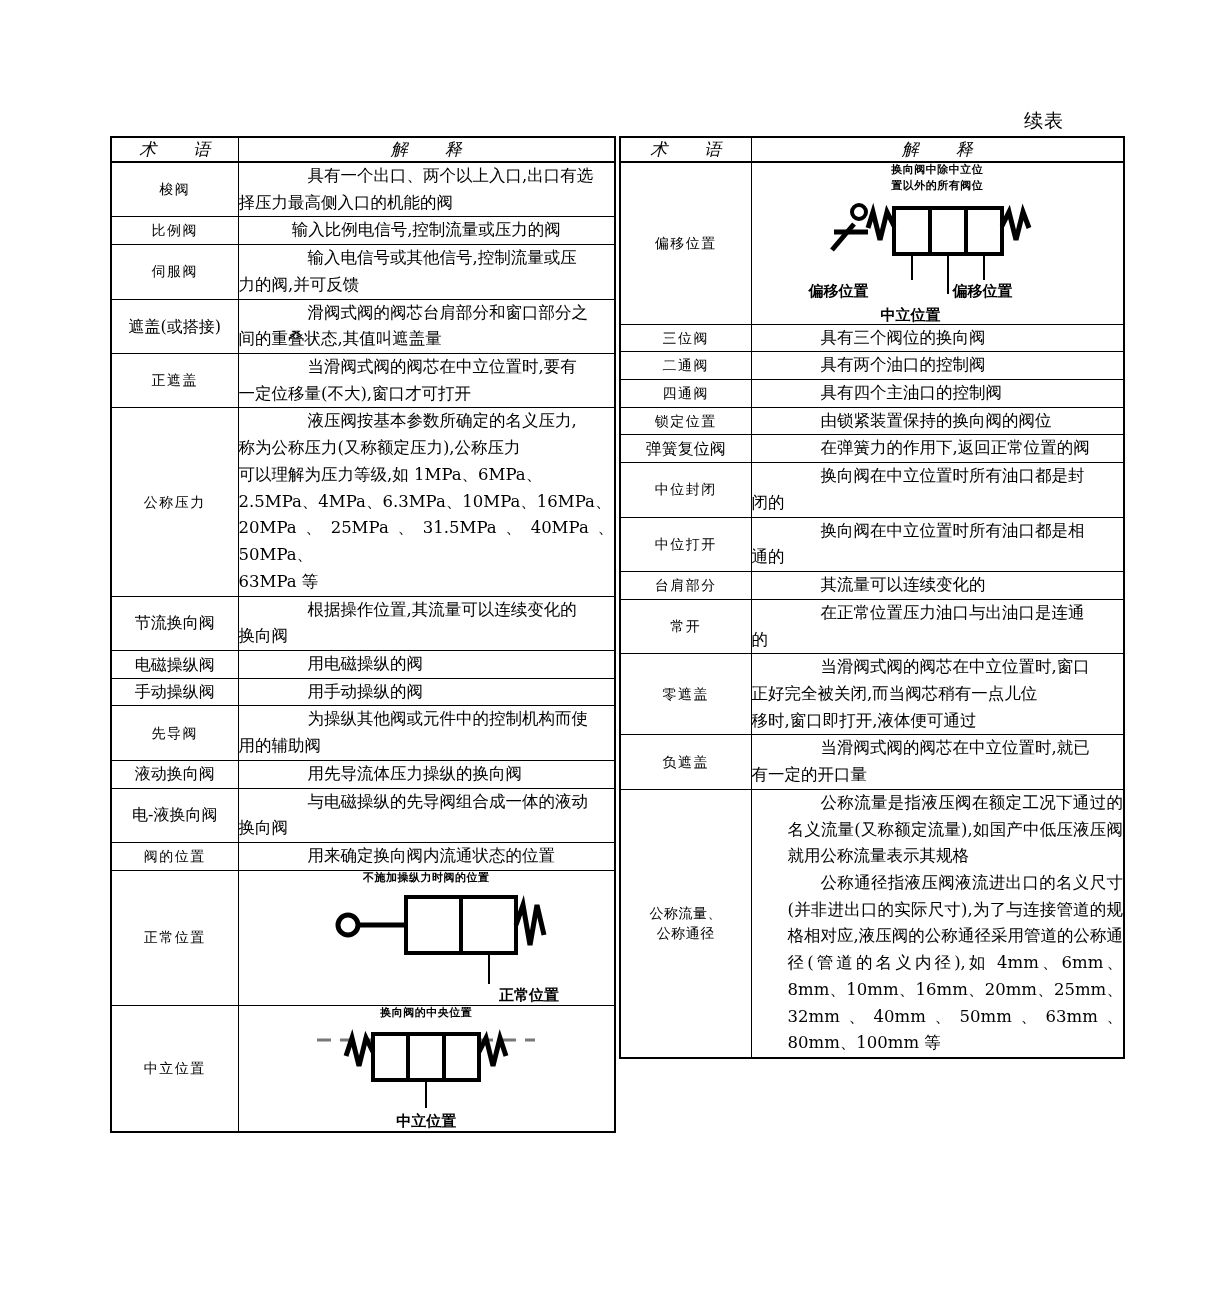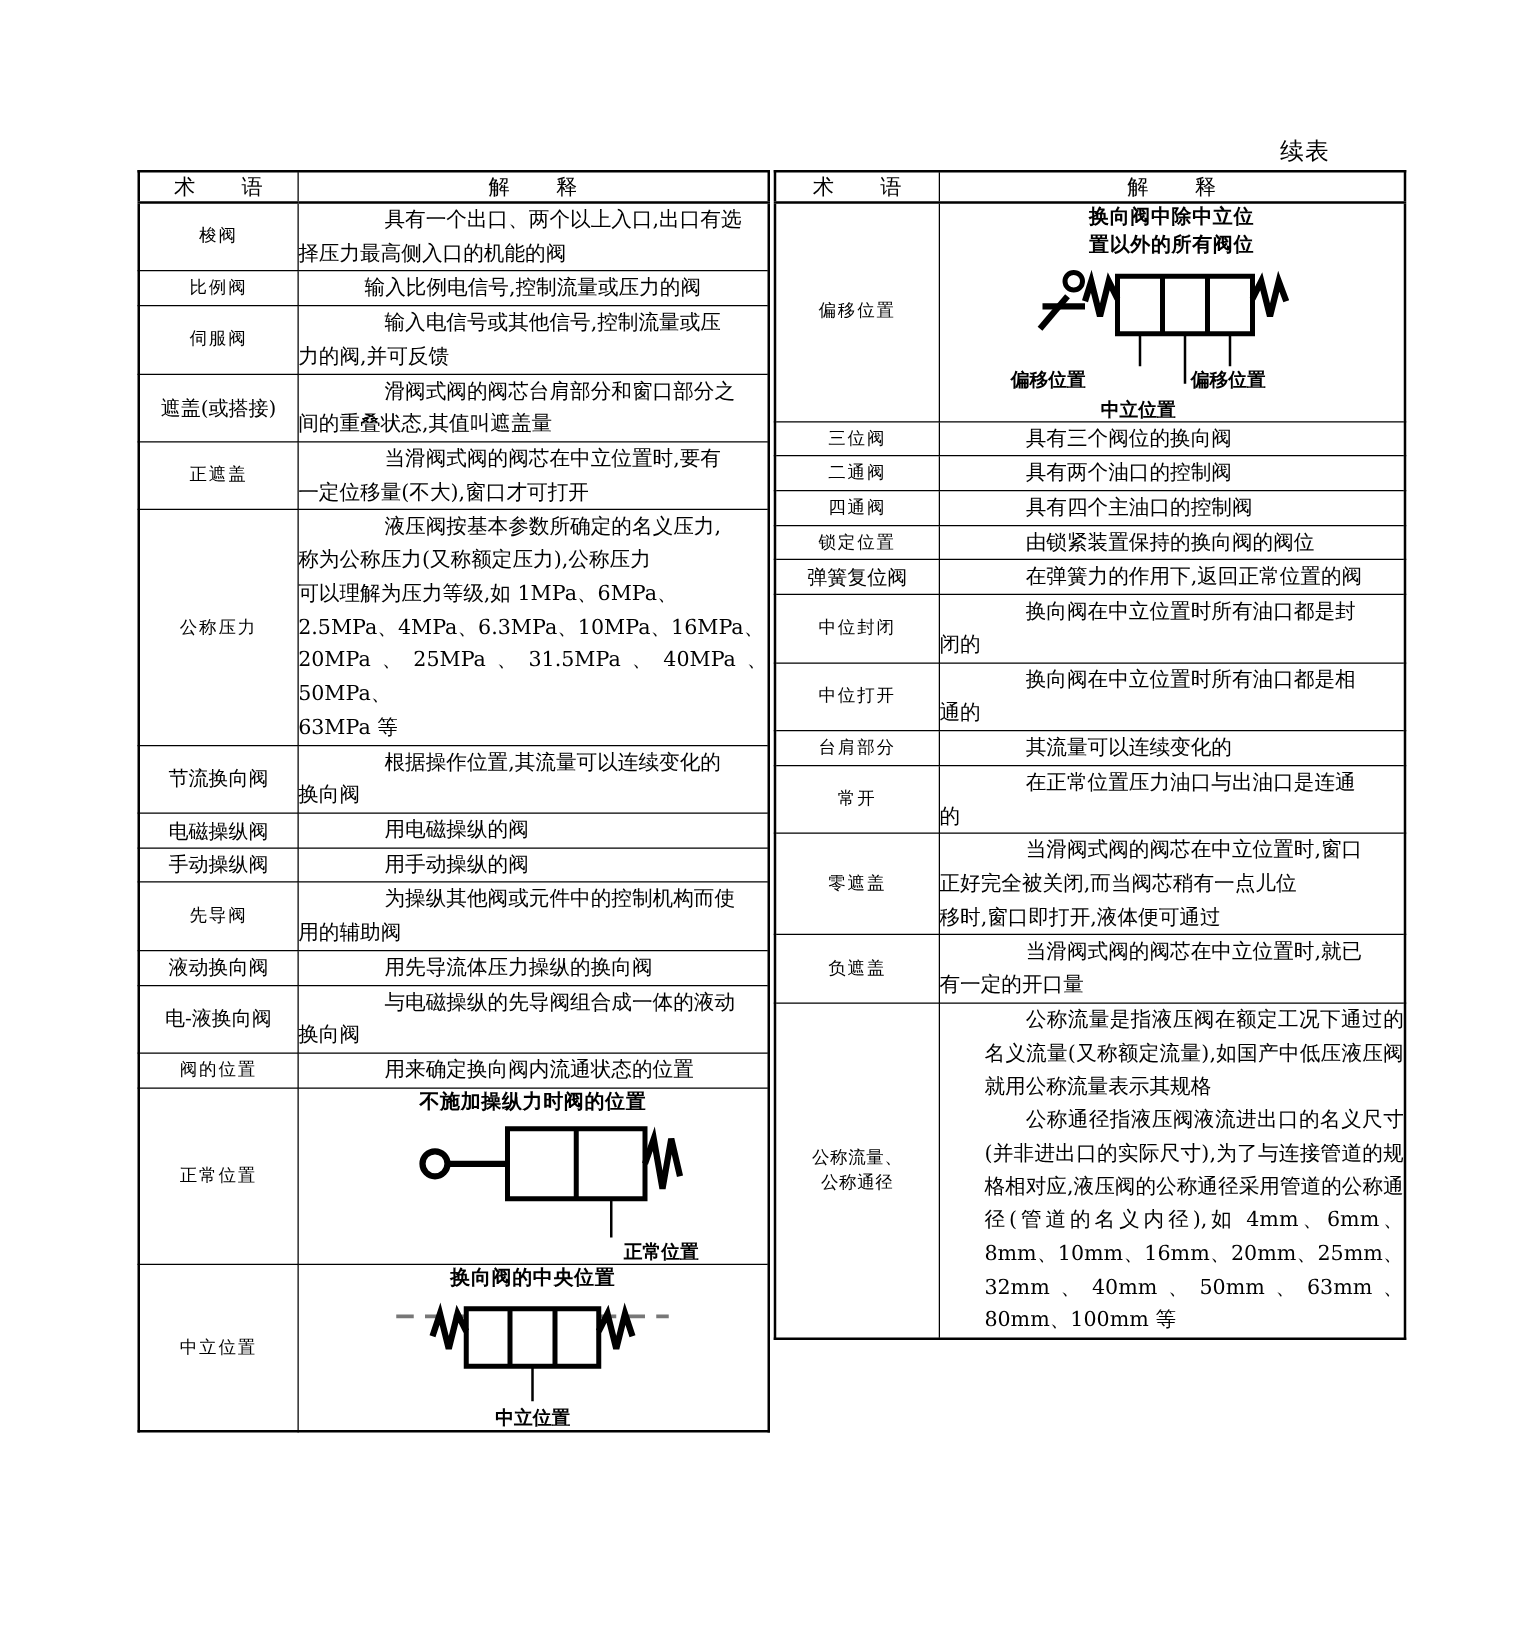--- a/index.html
+++ b/index.html
@@ -64,20 +64,21 @@
 
   
   .hcell {
     text-align: center;
     font-size: 17px;
     font-weight: normal;
     padding: 7px 0 8px 0;
     letter-spacing: 10px;
     text-indent: 10px;
     font-family: "DejaVu Serif", "Liberation Serif", serif;
+    font-style: italic;
   }
   
   .term {
     text-align: center;
     font-size: 14px;
     letter-spacing: 1.5px;
     padding: 7px 3px;
     line-height: 1.35;
     font-family: "DejaVu Serif", "Liberation Serif", serif;
     white-space: nowrap;
@@ -93,21 +94,21 @@
     text-justify: inter-ideograph;
     font-family: "DejaVu Serif", "Liberation Serif", serif;
   }
   .def p { margin: 0; }
   .def p.ind { text-indent: 2em; padding-left: 36px; }
   .def.center { text-align: center; }
 
   
   .figcell { padding: 8px 4px 10px 4px; text-align: center; }
   .figcaption {
-    font-size: 16px;
+    font-size: 11px;
     font-weight: bold;
     line-height: 1.3;
     letter-spacing: 0.5px;
     margin: 0 0 2px 0;
     font-family: "DejaVu Sans", "Liberation Sans", sans-serif;
   }
   .figsvg { display: block; margin: 0 auto; }
   .figlegend {
     font-size: 15px;
     font-weight: bold;

